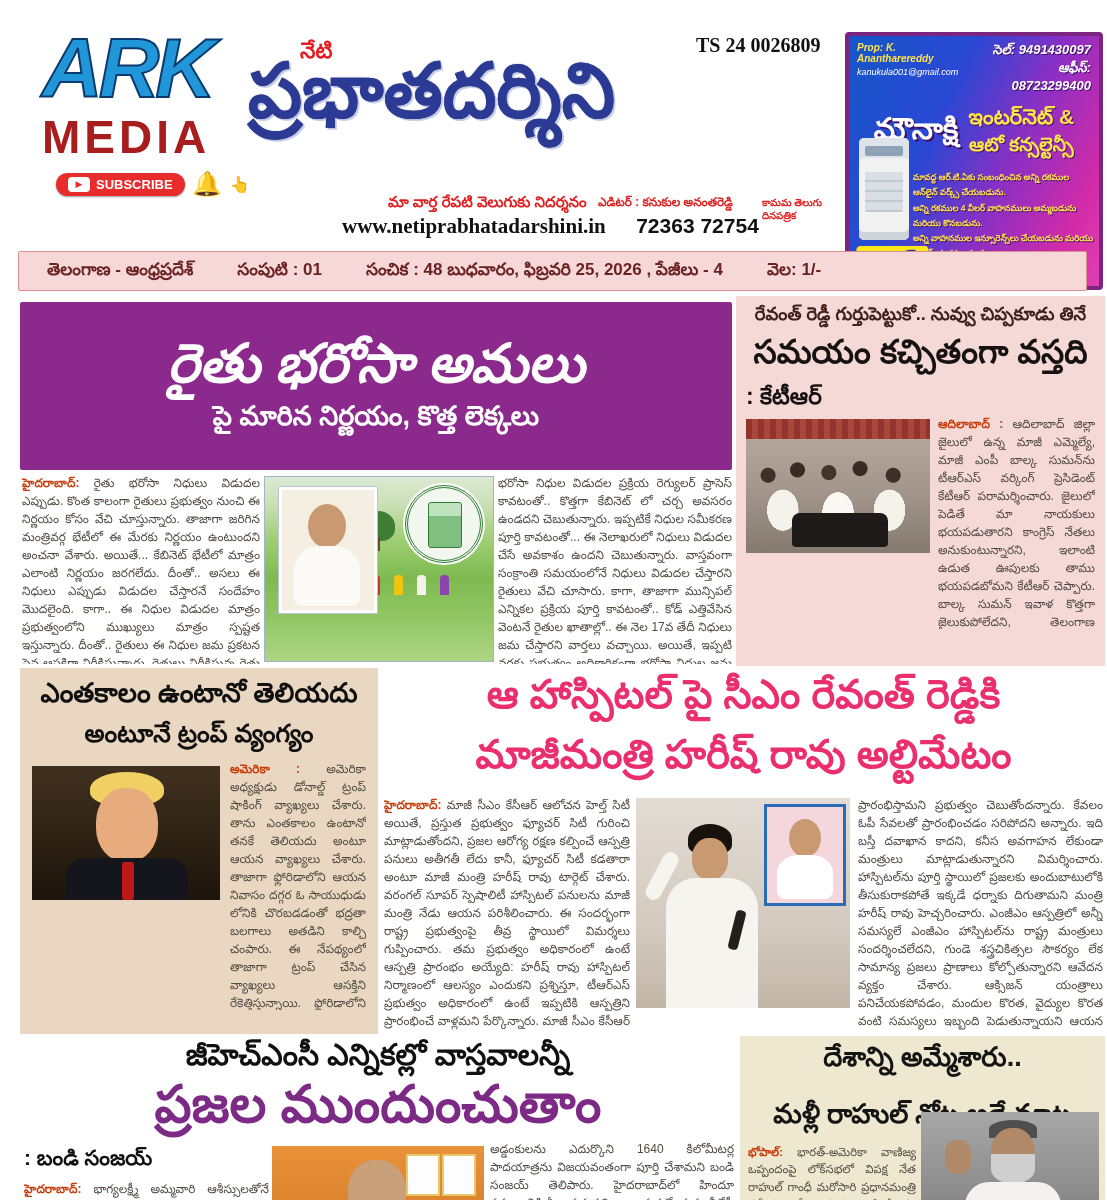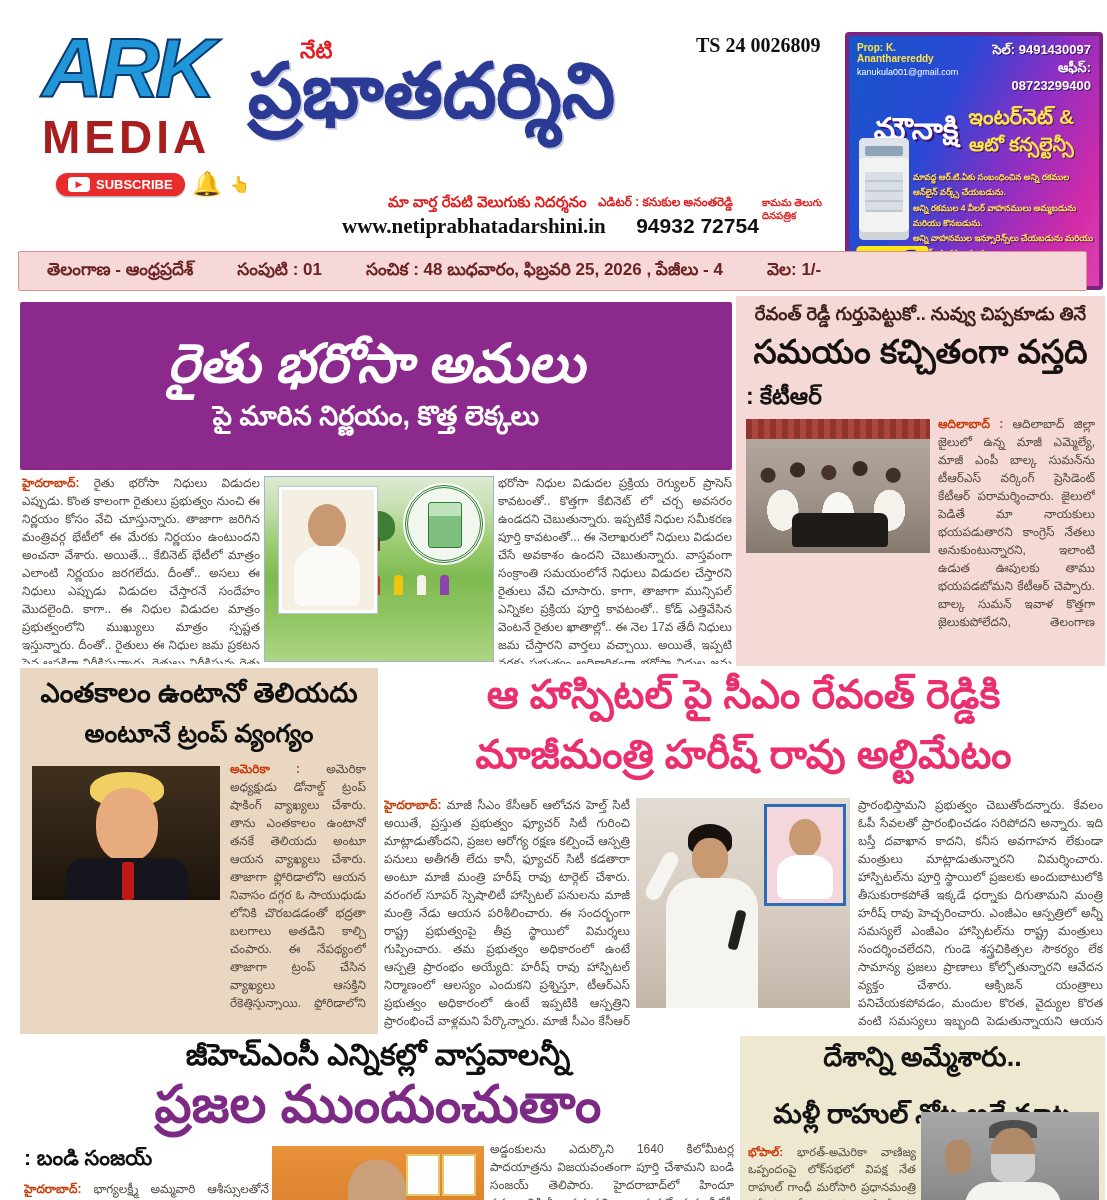--- a/index.html
+++ b/index.html
@@ -35,21 +35,21 @@
   .site{font-size:21px;font-weight:800;color:#111;font-family:"Liberation Serif","DejaVu Serif",serif;}
   .phone{font-size:21px;font-weight:800;color:#111;margin-left:26px;}
   .sidenote{font-size:10px;font-weight:700;color:#e02020;width:92px;line-height:1.3;}
   .reg{font-size:20px;font-weight:800;color:#111;font-family:"Liberation Serif","DejaVu Serif",serif;}
   
   .adbox{
     width:258px;height:258px;border:4px solid #7b2480;border-radius:4px;box-sizing:border-box;
     background:linear-gradient(115deg,#1656c8 0%,#2a48d4 35%,#8a2fc4 60%,#d12ba8 85%,#e040b0 100%);
     overflow:hidden;color:#fff;
   }
-  .ad-top{display:flex;justify-content:space-between;padding:6px 8px 0 8px;}
+  .ad-top{display:flex;justify-content:space-between;padding:6px 8px 0 8px;font-style:italic;}
   .ad-prop{font-size:10px;font-weight:700;color:#ffe34d;}
   .ad-mail{font-size:9px;color:#fff;margin-top:3px;}
   .ad-cell,.ad-office{font-size:13px;font-weight:800;color:#fff;text-align:right;text-shadow:1px 1px 0 #40106a;}
   .ad-brandrow{display:flex;align-items:center;justify-content:center;gap:10px;margin-top:12px;}
   .ad-brand{font-size:30px;font-weight:800;color:#fff;text-shadow:2px 2px 0 #40106a;}
   .ad-svc{text-align:center;}
   .ad-svc1{font-size:21px;font-weight:800;color:#ffe34d;text-shadow:1px 1px 0 #40106a;}
   .ad-svc2{font-size:19px;font-weight:800;color:#ffe34d;text-shadow:1px 1px 0 #40106a;}
   .ad-body{margin:10px 4px 0 64px;}
   .ad-line{font-size:8.5px;font-weight:700;color:#ffe34d;line-height:1.8;text-shadow:1px 1px 0 #40106a;}
@@ -178,21 +178,21 @@
     </div>
   </div>
 
   <div class="abs neti" style="left:300px;top:38px;">నేటి</div>
   <div class="abs mast-title" style="left:248px;top:51px;">ప్రభాతదర్శిని</div>
   <div class="abs reg" style="left:696px;top:34px;">TS 24 0026809</div>
   <div class="abs tagline" style="left:388px;top:193px;">మా వార్త రేపటి వెలుగుకు నిదర్శనం</div>
   <div class="abs editor" style="left:598px;top:195px;">ఎడిటర్ : కనుకుల అనంతరెడ్డి</div>
   <div class="abs" style="left:342px;top:214px;white-space:nowrap;">
     <span class="site">www.netiprabhatadarshini.in</span>
-    <span class="phone">94932 72754</span>
+    <span class="phone">72363 72754</span>
   </div>
   <div class="abs sidenote" style="left:762px;top:196px;">కామమ తెలుగు దినపత్రిక</div>
 
   <div class="abs adbox" style="left:845px;top:32px;">
     <div class="ad-top">
       <div>
         <div class="ad-prop">Prop: K. Anantharereddy</div>
         <div class="ad-mail">kanukula001@gmail.com</div>
       </div>
       <div>

